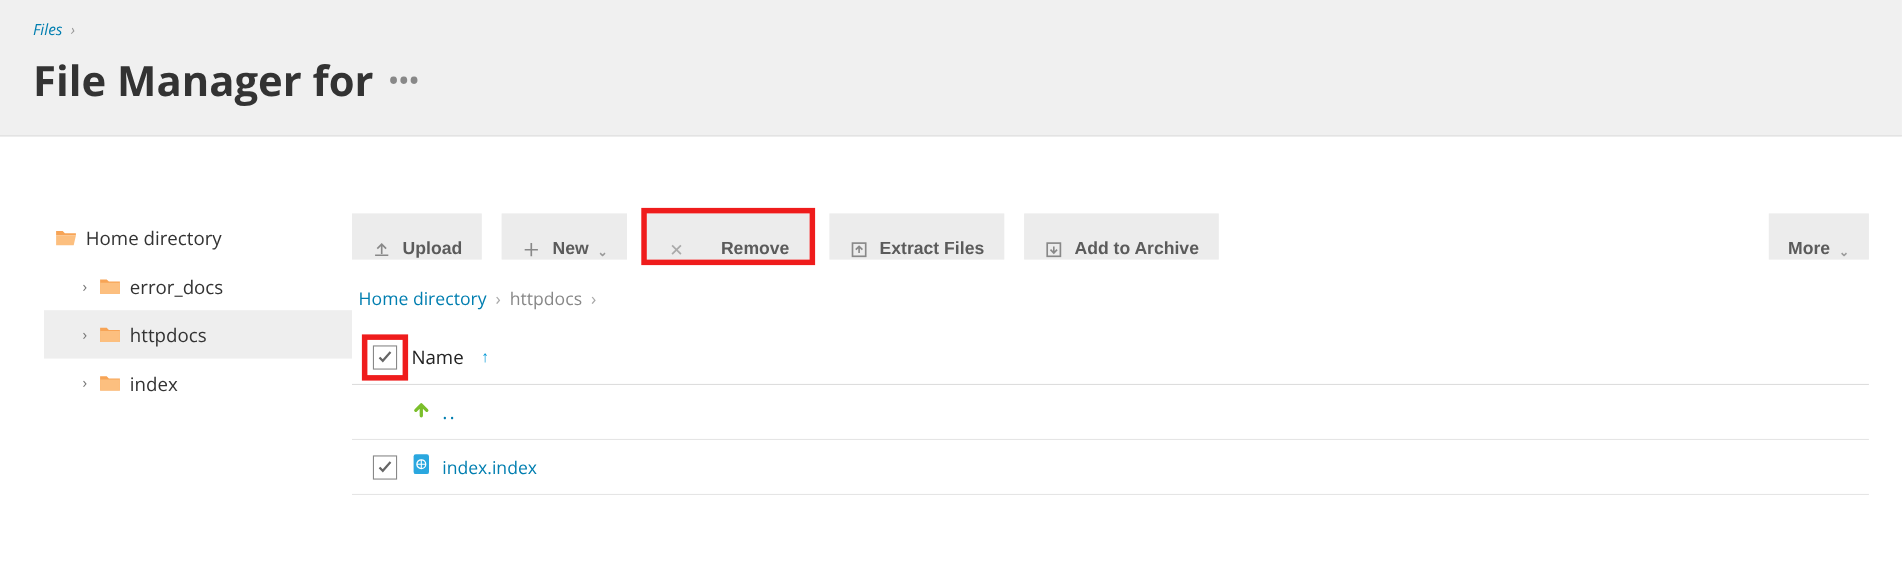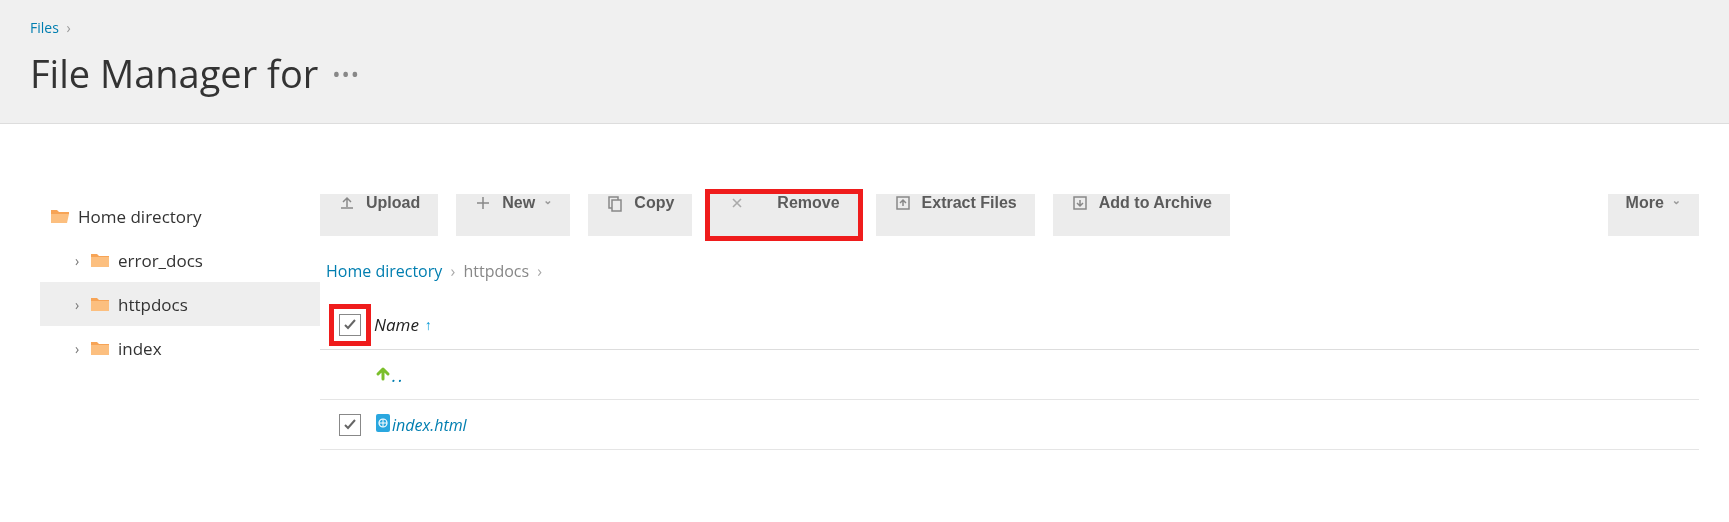--- a/index.html
+++ b/index.html
@@ -13,32 +13,33 @@
   
   .header {
     background: #f0f0f0;
     border-bottom: 1px solid #ddd;
     padding: 18px 30px 24px 30px;
   }
   .top-breadcrumb {
     font-size: 14px;
     color: #007eb0;
     margin-bottom: 10px;
+    font-style: italic;
   }
   .top-breadcrumb a {
     color: #007eb0;
     text-decoration: none;
   }
   .top-breadcrumb .chev {
     color: #999;
     margin-left: 4px;
   }
   .page-title {
     font-size: 38px;
-    font-weight: 400;
+    font-weight: 700;
     color: #333;
     display: flex;
     align-items: center;
   }
   .page-title .domain {
     color: #007eb0;
     margin-left: 10px;
   }
   .page-title .dots {
     font-size: 22px;
@@ -91,21 +92,21 @@
 
   
   .toolbar {
     display: flex;
     align-items: center;
     gap: 18px;
     margin-bottom: 20px;
   }
   .btn {
     display: inline-flex;
-    align-items: flex-start;
+    align-items: flex-end;
     height: 42px;
     padding: 0 18px;
     background: #ececec;
     color: #5b5b5b;
     font-size: 16px;
     font-weight: 600;
     border: none;
     cursor: pointer;
   }
   .btn .icon {
@@ -157,21 +158,21 @@
   }
   .col-check {
     width: 48px;
     display: flex;
     justify-content: center;
   }
   .col-name {
     flex: 1;
     display: flex;
     align-items: center;
-    font-style: italic;
+    gap: 10px;
   }
   .sort-arrow {
     color: #0097d6;
     font-size: 14px;
     margin-left: 6px;
   }
   .checkbox {
     width: 22px;
     height: 22px;
     border: 1px solid #888;
@@ -273,29 +274,20 @@
       <button class="btn">
         <span class="icon">
           <svg width="18" height="18" viewBox="0 0 18 18" fill="none" stroke="#888" stroke-width="1.5">
               <path d="M9 3 v12 M3 9 h12"></path>
             </svg>
         </span>
         <span>New</span>
         <span class="caret">⌄</span>
       </button>
 
-      <button class="btn">
-        <span class="icon">
-          <svg width="18" height="18" viewBox="0 0 18 18" fill="none" stroke="#888" stroke-width="1.5">
-              <rect x="3" y="3" width="9" height="11"></rect>
-              <rect x="6" y="6" width="9" height="11" fill="#ececec"></rect>
-            </svg>
-        </span>
-        <span>Copy</span>
-      </button>
 
 
       <button class="btn highlight-red">
         <span class="icon">
           <svg width="18" height="18" viewBox="0 0 18 18" fill="none" stroke="#aaa" stroke-width="1.6">
               <path d="M5 5 l8 8 M13 5 l-8 8"></path>
             </svg>
         </span>
         <span>Remove</span>
       </button>
@@ -371,19 +363,19 @@
           </span>
         </div>
         <div class="col-name">
           <span>
             <svg width="18" height="20" viewBox="0 0 18 20">
                 <rect x="2" y="1" width="14" height="18" rx="2" fill="#2aa7df"></rect>
                 <circle cx="9" cy="10" r="4" fill="none" stroke="#fff" stroke-width="1.2"></circle>
                 <path d="M5 10 h8 M9 6 v8" stroke="#fff" stroke-width="1"></path>
               </svg>
           </span>
-          <a href="#" class="file-link">index.html</a>
+          <a href="#" class="file-link">index.index</a>
         </div>
       </div>
     </div>
 
   </div>
 </div>
 
 </body></html>

